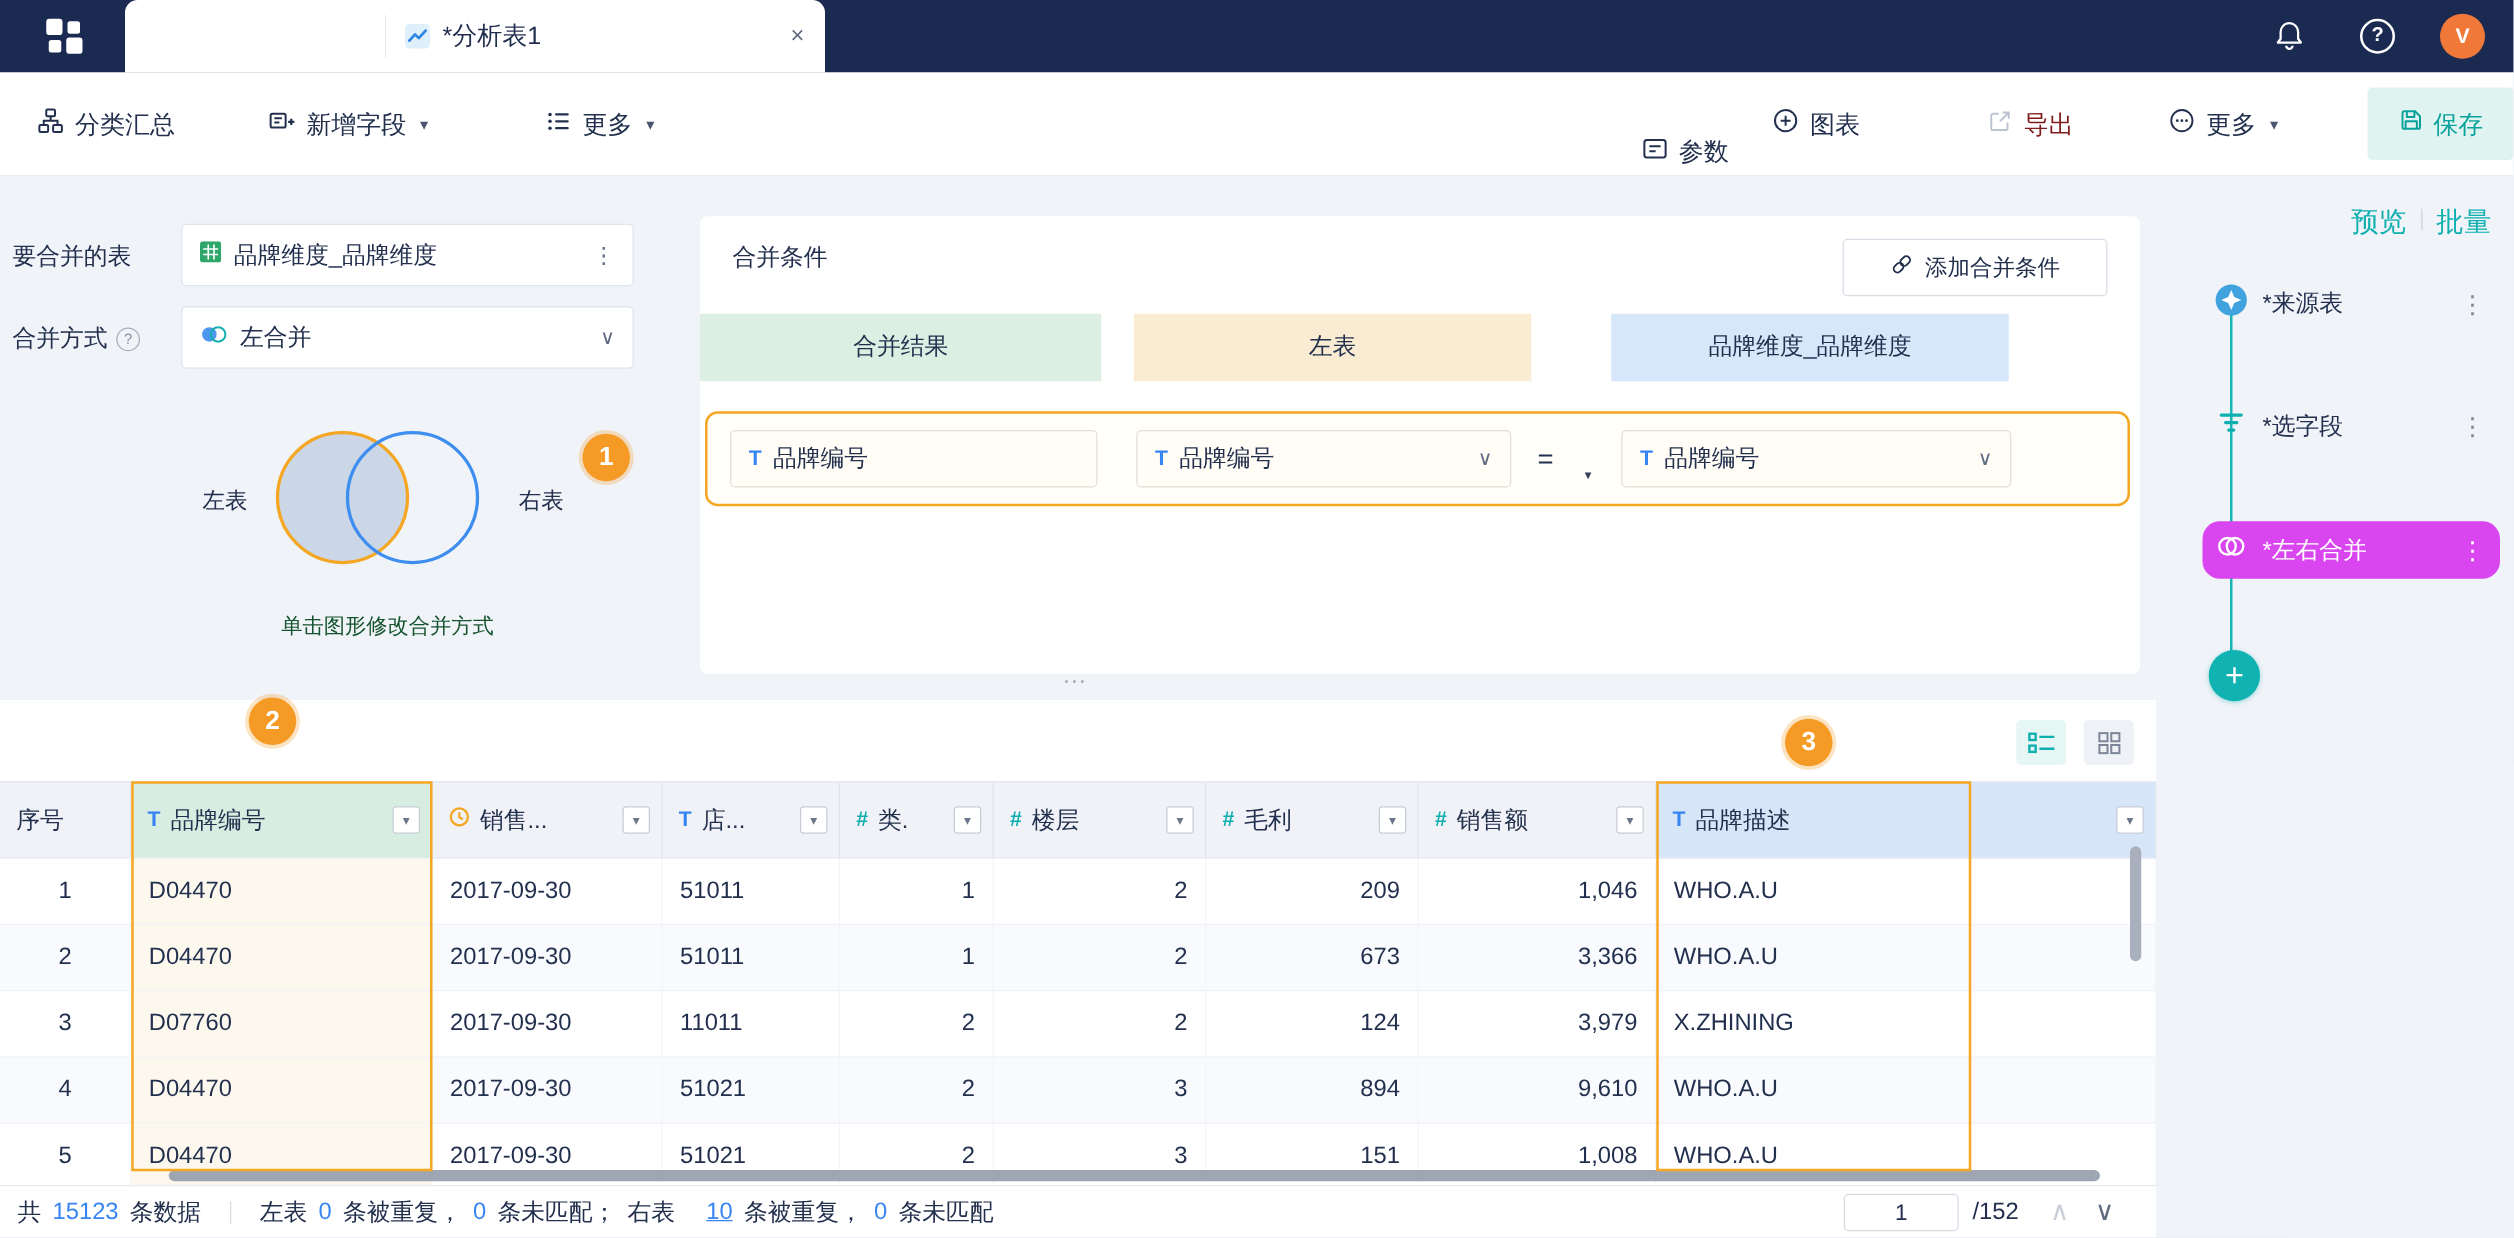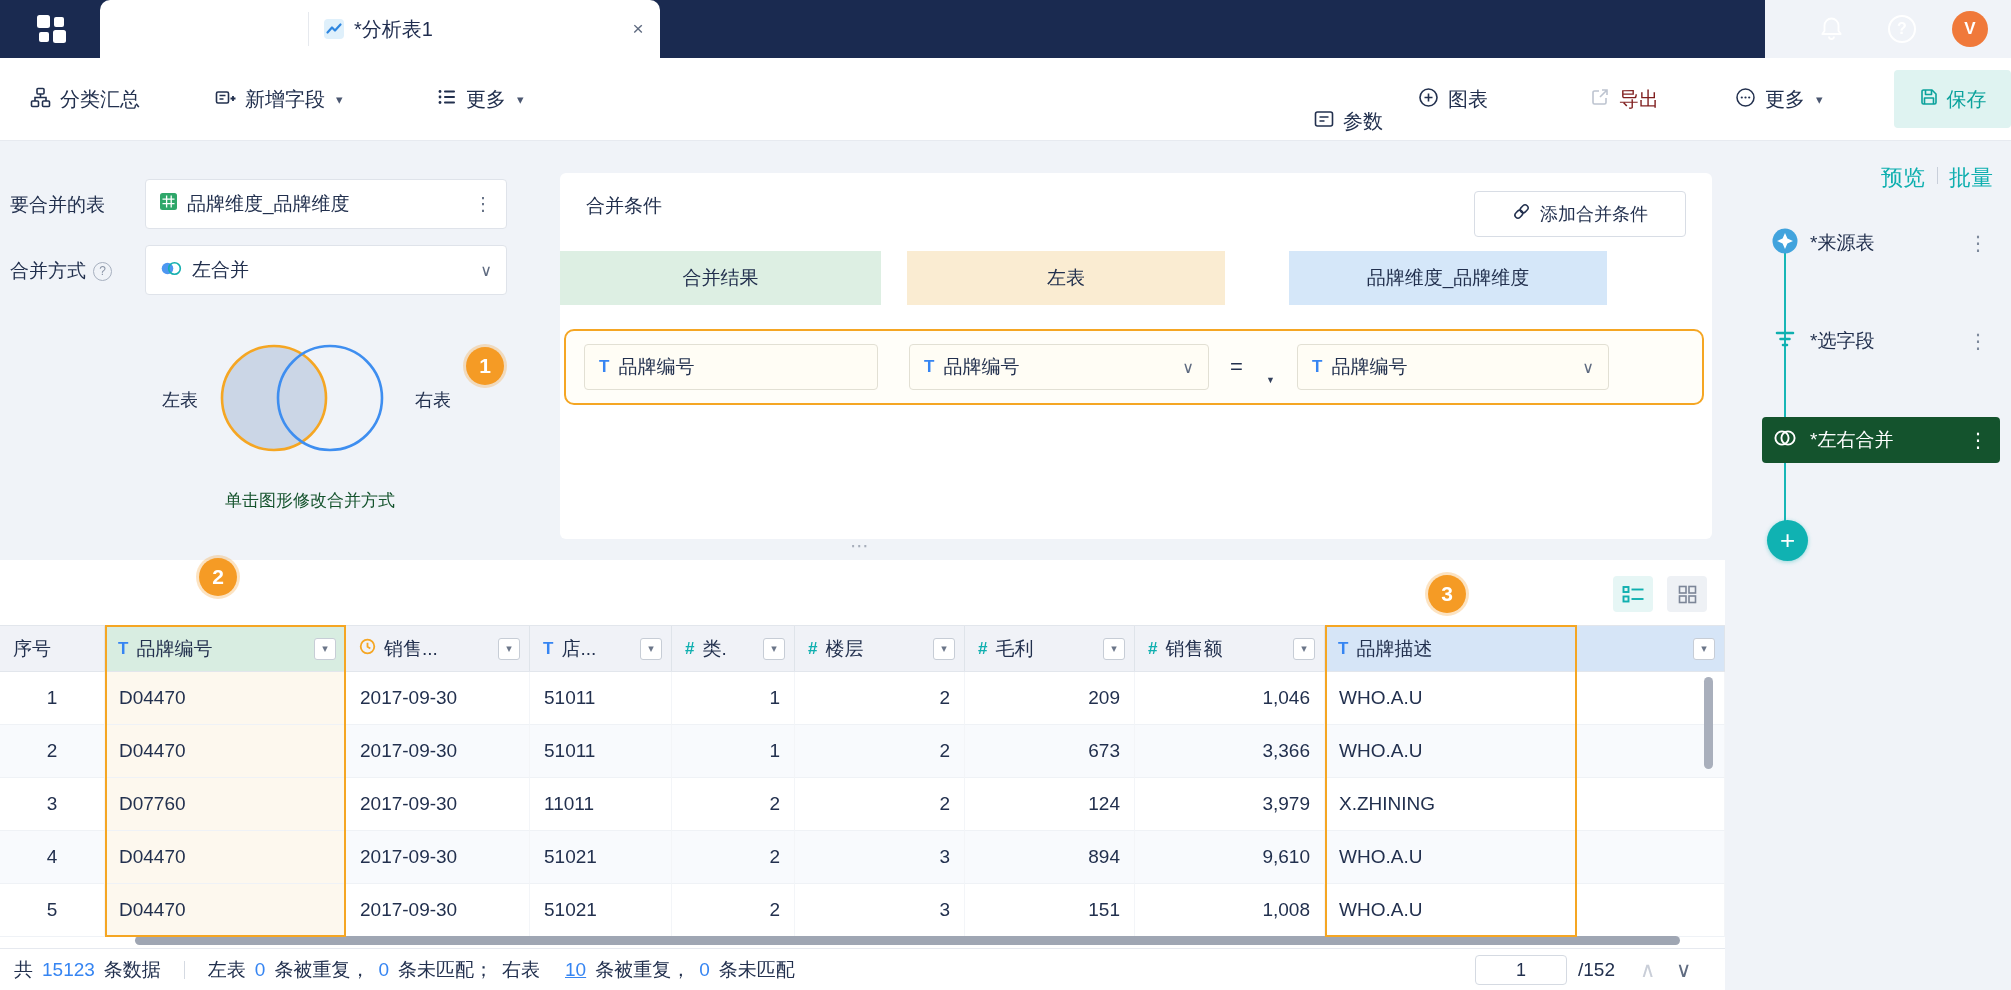--- a/index.html
+++ b/index.html
@@ -1,21 +1,21 @@
 <!DOCTYPE html>
 <html><head>
 <meta charset="utf-8">
 <style>
   * { box-sizing: border-box; margin: 0; padding: 0; }
   body { font-family: "Liberation Sans", "DejaVu Sans", sans-serif; background:#E6E9F0; }
   .stage { position:relative; width:2011px; height:990px; background:#F0F3F8; overflow:hidden; color:#22304E; }
   .abs { position:absolute; }
 
   
-  .topbar { position:absolute; left:0; top:0; width:1765px; height:58px; background:#1A2A50; }
+  .topbar { position:absolute; left:0; top:0; width:2011px; height:58px; background:#1A2A50; }
   .tabstrip { position:absolute; left:100px; top:0; width:560px; height:58px; background:#fff; border-radius:10px 10px 0 0; }
   .tabdivider { position:absolute; left:208px; top:12px; width:1px; height:34px; background:#E6E9EE; }
   .tabtitle { position:absolute; left:254px; top:0; height:58px; line-height:58px; font-size:20px; color:#1F2C4E; }
   .tabclose { position:absolute; left:524px; top:15px; width:28px; height:28px; display:flex; align-items:center; justify-content:center; color:#5F6B80; font-size:19px; cursor:pointer; }
   .helpcircle { position:absolute; left:1888px; top:15px; width:28px; height:28px; border:2px solid #fff; border-radius:50%; color:#fff; font-size:16px; font-weight:bold; display:flex; align-items:center; justify-content:center; }
   .avatar { position:absolute; left:1952px; top:11px; width:36px; height:36px; border-radius:50%; background:#F0793A; color:#fff; font-size:17px; font-weight:bold; display:flex; align-items:center; justify-content:center; }
 
   
   .toolbar { position:absolute; left:0; top:58px; width:2011px; height:83px; background:#fff; border-bottom:1px solid #E7EAF0; }
   .tbtn { position:absolute; top:0; height:83px; display:flex; align-items:center; gap:9px; font-size:20px; color:#22304E; cursor:pointer; white-space:nowrap; }
@@ -51,21 +51,21 @@
   .eqcaret { position:absolute; left:700px; top:44px; font-size:9px; color:#33405C; }
   .resizedots { position:absolute; left:830px; top:534px; width:62px; text-align:center; color:#A7AEBB; font-size:19px; letter-spacing:3px; cursor:row-resize; z-index:5; }
 
   
   .tablecard { position:absolute; left:0; top:560px; width:1725px; height:388px; background:#fff; }
   .toggle { position:absolute; top:16px; width:40px; height:36px; border-radius:4px; display:flex; align-items:center; justify-content:center; cursor:pointer; }
   .toggle.active { background:#E6F6F5; }
   .toggle.idle { background:#EEF1F5; }
   .grid { position:absolute; left:0; top:65px; width:1725px; }
   .thead, .trow { display:grid; grid-template-columns:105px 241px 184px 142px 123px 170px 170px 190px 252px 148px; }
-  .thead { height:47px; background:#F0F2F7; border-top:1px solid #E2E6EC; border-bottom:1px solid #E2E6EC;text-align:center; }
+  .thead { height:62px; background:#F0F2F7; border-top:1px solid #E2E6EC; border-bottom:1px solid #E2E6EC;text-align:center; }
   .th { display:flex; align-items:center; padding:0 9px 0 13px; font-size:19px; gap:8px; border-right:1px solid #DFE4EA; overflow:hidden; white-space:nowrap; }
   .th.green { background:#D8EDE1; }
   .th.blue { background:#D6E5F7; }
   .hcaret { margin-left:auto; width:22px; height:22px; border:1px solid #C7CDD6; border-radius:3px; background:#fff; color:#6B7689; font-size:11px; display:flex; align-items:center; justify-content:center; flex:none; cursor:pointer; }
   .trow { height:53px; background:#fff; }
   .trow.even { background:#F8FAFD; }
   .td { display:flex; align-items:center; padding:0 14px; font-size:19px; color:#22304E; border-bottom:1px solid #EFF2F6; border-right:1px solid #F3F5F8; overflow:hidden; white-space:nowrap; }
   .c-idx { justify-content:center; }
   .c-num { justify-content:flex-end; }
   .brandcol { background:#FDF8EE; }
@@ -81,21 +81,21 @@
   .pageinput { position:absolute; left:1475px; top:6px; width:92px; height:30px; border:1px solid #D5DAE2; border-radius:4px; text-align:center; font-size:18px; font-family:inherit; color:#22304E; }
   .pagetotal { position:absolute; left:1578px; top:0; height:42px; line-height:42px; font-size:19px; }
   .pgbtn { position:absolute; top:0; height:42px; line-height:42px; font-size:21px; cursor:pointer; }
 
   
   .sidebar { position:absolute; left:1725px; top:141px; width:286px; height:849px; background:#F0F3F8; }
   .sbtab { position:absolute; top:22px; font-size:22px; color:#0FAFAF; cursor:pointer; }
   .sbtabdiv { position:absolute; left:212px; top:26px; width:1px; height:17px; background:#C9CFDA; }
   .flowline { position:absolute; left:59px; top:102px; width:2px; height:297px; background:#17B6B6; }
   .step { position:absolute; left:37px; width:238px; height:46px; display:flex; align-items:center; padding:0 12px 0 8px; gap:10px; font-size:19px; color:#22304E; cursor:pointer; z-index:2; }
-  .step.active { background:#14532d; border-radius:4px; color:#fff; }
+  .step.active { background:#d946ef; border-radius:14px; color:#fff; }
   .step .kebab { margin-left:auto; color:#7E8A9C; font-size:20px; }
   .step.active .kebab { color:#fff; }
   .plusbtn { position:absolute; left:42px; top:379px; width:41px; height:41px; border-radius:50%; background:#10B2B2; color:#fff; font-size:26px; display:flex; align-items:center; justify-content:center; cursor:pointer; z-index:2; box-shadow:0 1px 4px rgba(16,178,178,.4); }
 </style>
 </head>
 <body>
 
 <div class="stage">
 
   <div class="topbar">

